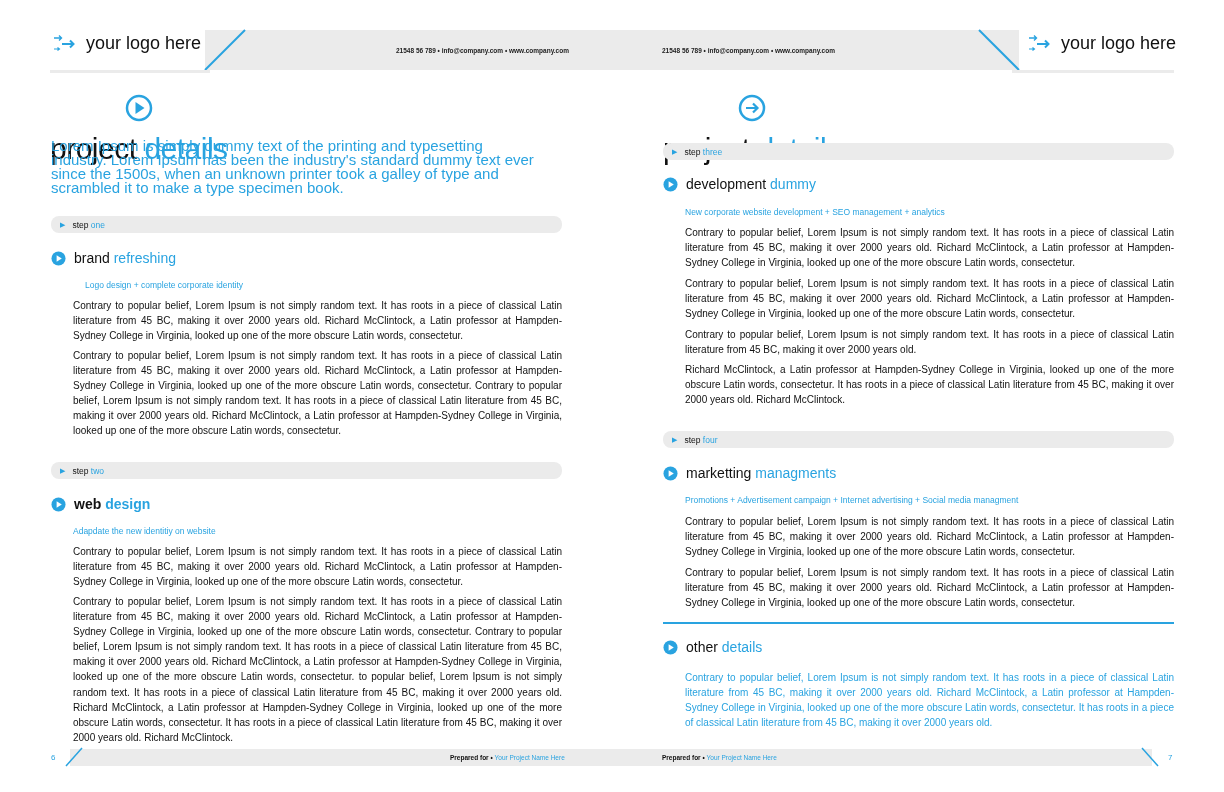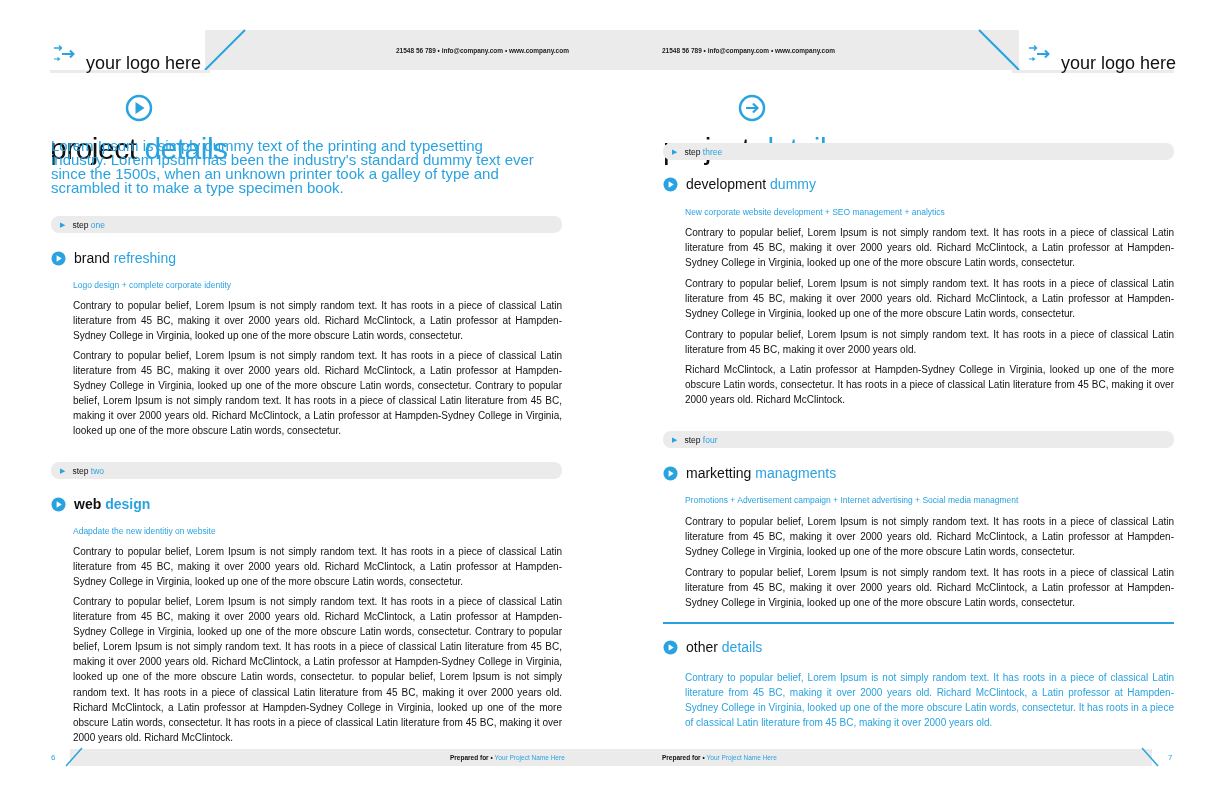--- a/index.html
+++ b/index.html
@@ -7,21 +7,21 @@
   body { font-family: "Liberation Sans", "DejaVu Sans", sans-serif; color: #111; position: relative; }
   .blue { color: #29a3e0; }
   .page { position: absolute; top: 0; width: 612px; height: 792px; }
   .page.left { left: 0; }
   .page.right { left: 612px; }
 
   
   .hdr-band { position: absolute; top: 30px; height: 40px; background: #ebebeb; }
   .hdr-line { position: absolute; top: 70px; height: 3px; background: #ebebeb; }
   .logo { position: absolute; top: 32px; display: flex; align-items: center; gap: 8px; }
-  .logo-text { font-size: 18px; color: #111; margin-top: 21px; }
+  .logo-text { font-size: 18px; color: #111; }
   .contact { position: absolute; top: 47px; font-size: 6.5px; font-weight: bold; color: #222; white-space: nowrap; }
 
   
   .title { position: absolute; top: 94px; display: flex; align-items: center; gap: 10px; flex-direction: column; }
   .title-text { font-size: 30px; letter-spacing: -0.5px; }
   .intro { position: absolute; left: 51px; top: 139px; width: 485px; font-size: 15px; line-height: 14px; color: #29a3e0; }
 
   .step-bar { position: absolute; height: 17px; background: #ebebeb; display: flex; align-items: center; padding-left: 9px; font-size: 8.5px; border-radius: 8px; }
   .step-bar .tri { color: #29a3e0; font-size: 7px; margin-right: 7px; }
   .step-bar .lbl { color: #111; }
@@ -71,21 +71,21 @@
     <span class="tri">▶</span>
     <span class="lbl">step</span>&nbsp;<span class="blue">one</span>
   </div>
   <div class="sec-head" style="left:51px; top:250px;">
     <svg width="15" height="15" viewBox="0 0 16 16">
         <circle cx="8" cy="8" r="7.5" fill="#29a3e0"></circle>
         <path d="M6 4.5 L11.5 8 L6 11.5 Z" fill="#fff"></path>
       </svg>
     <span class="h"><span>brand</span> <span class="blue">refreshing</span></span>
   </div>
-  <div class="sub" style="left:73px; top:280px;">Logo design + complete corporate identity</div>
+  <div class="sub" style="left:85px; top:280px;">Logo design + complete corporate identity</div>
   <div class="para" style="left:73px; top:298px; width:489px;">Contrary to popular belief, Lorem Ipsum is not simply random text. It has roots in a piece of classical Latin literature from 45 BC, making it over 2000 years old. Richard McClintock, a Latin professor at Hampden-Sydney College in Virginia, looked up one of the more obscure Latin words, consectetur.</div>
   <div class="para" style="left:73px; top:348px; width:489px;">Contrary to popular belief, Lorem Ipsum is not simply random text. It has roots in a piece of classical Latin literature from 45 BC, making it over 2000 years old. Richard McClintock, a Latin professor at Hampden-Sydney College in Virginia, looked up one of the more obscure Latin words, consectetur. Contrary to popular belief, Lorem Ipsum is not simply random text. It has roots in a piece of classical Latin literature from 45 BC, making it over 2000 years old. Richard McClintock, a Latin professor at Hampden-Sydney College in Virginia, looked up one of the more obscure Latin words, consectetur.</div>
 
   <div class="step-bar" style="left:51px; top:462px; width:511px;">
     <span class="tri">▶</span>
     <span class="lbl">step</span>&nbsp;<span class="blue">two</span>
   </div>
   <div class="sec-head" style="left:51px; top:496px;font-weight:bold;">
     <svg width="15" height="15" viewBox="0 0 16 16">
         <circle cx="8" cy="8" r="7.5" fill="#29a3e0"></circle>

